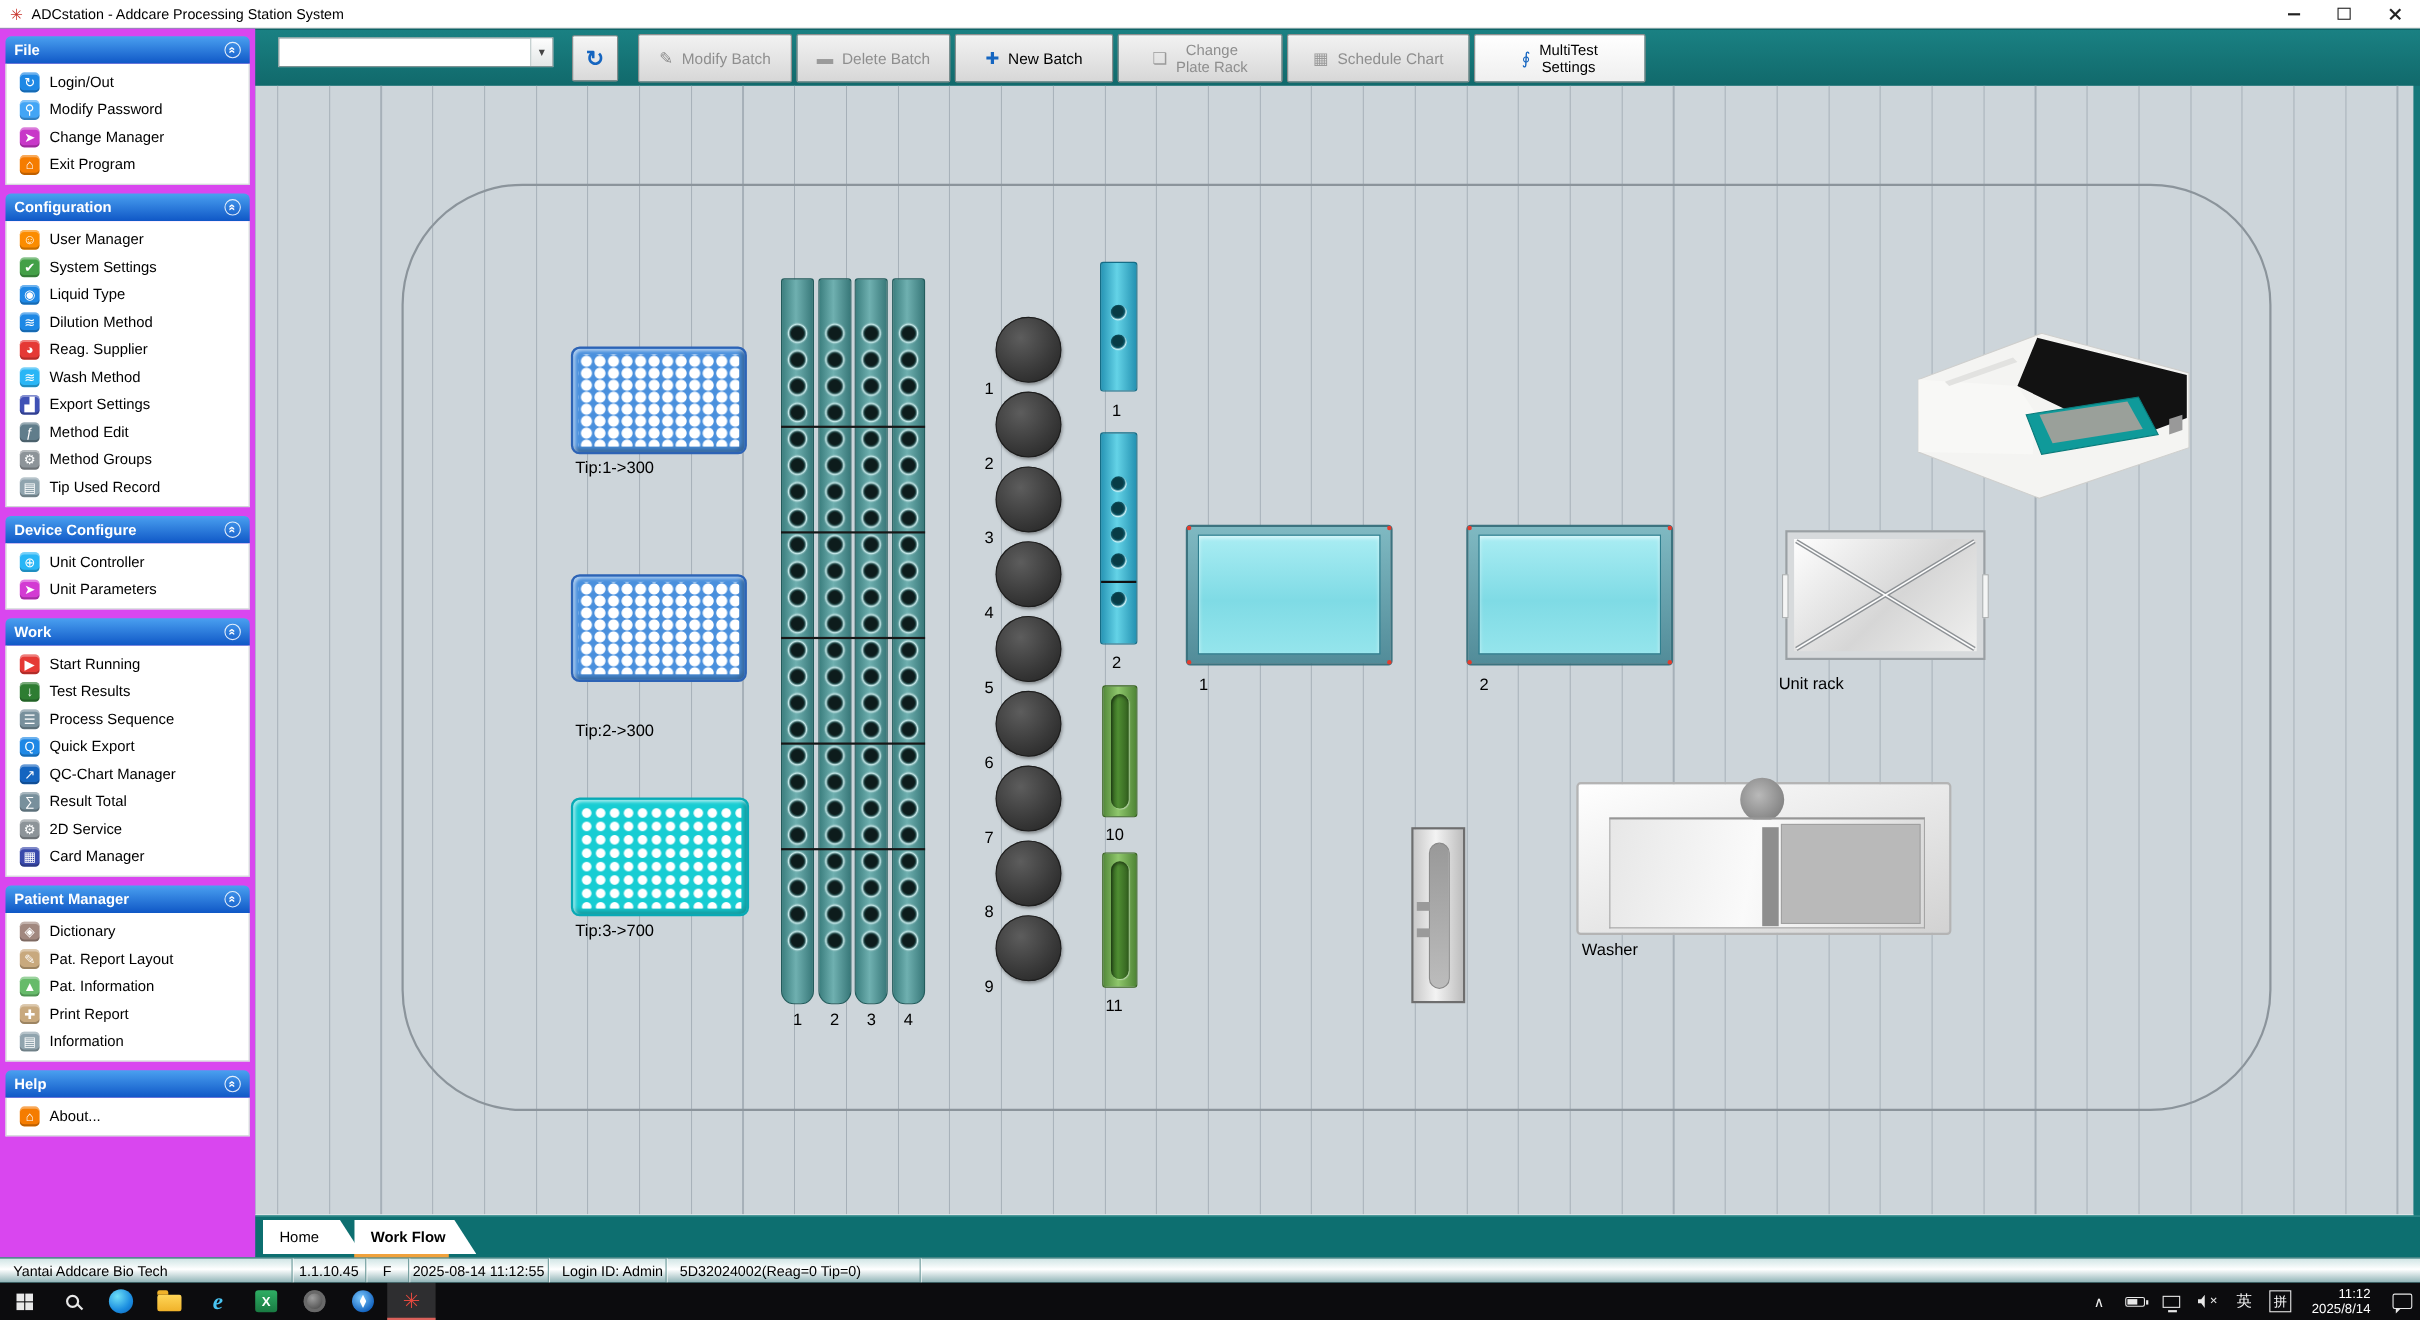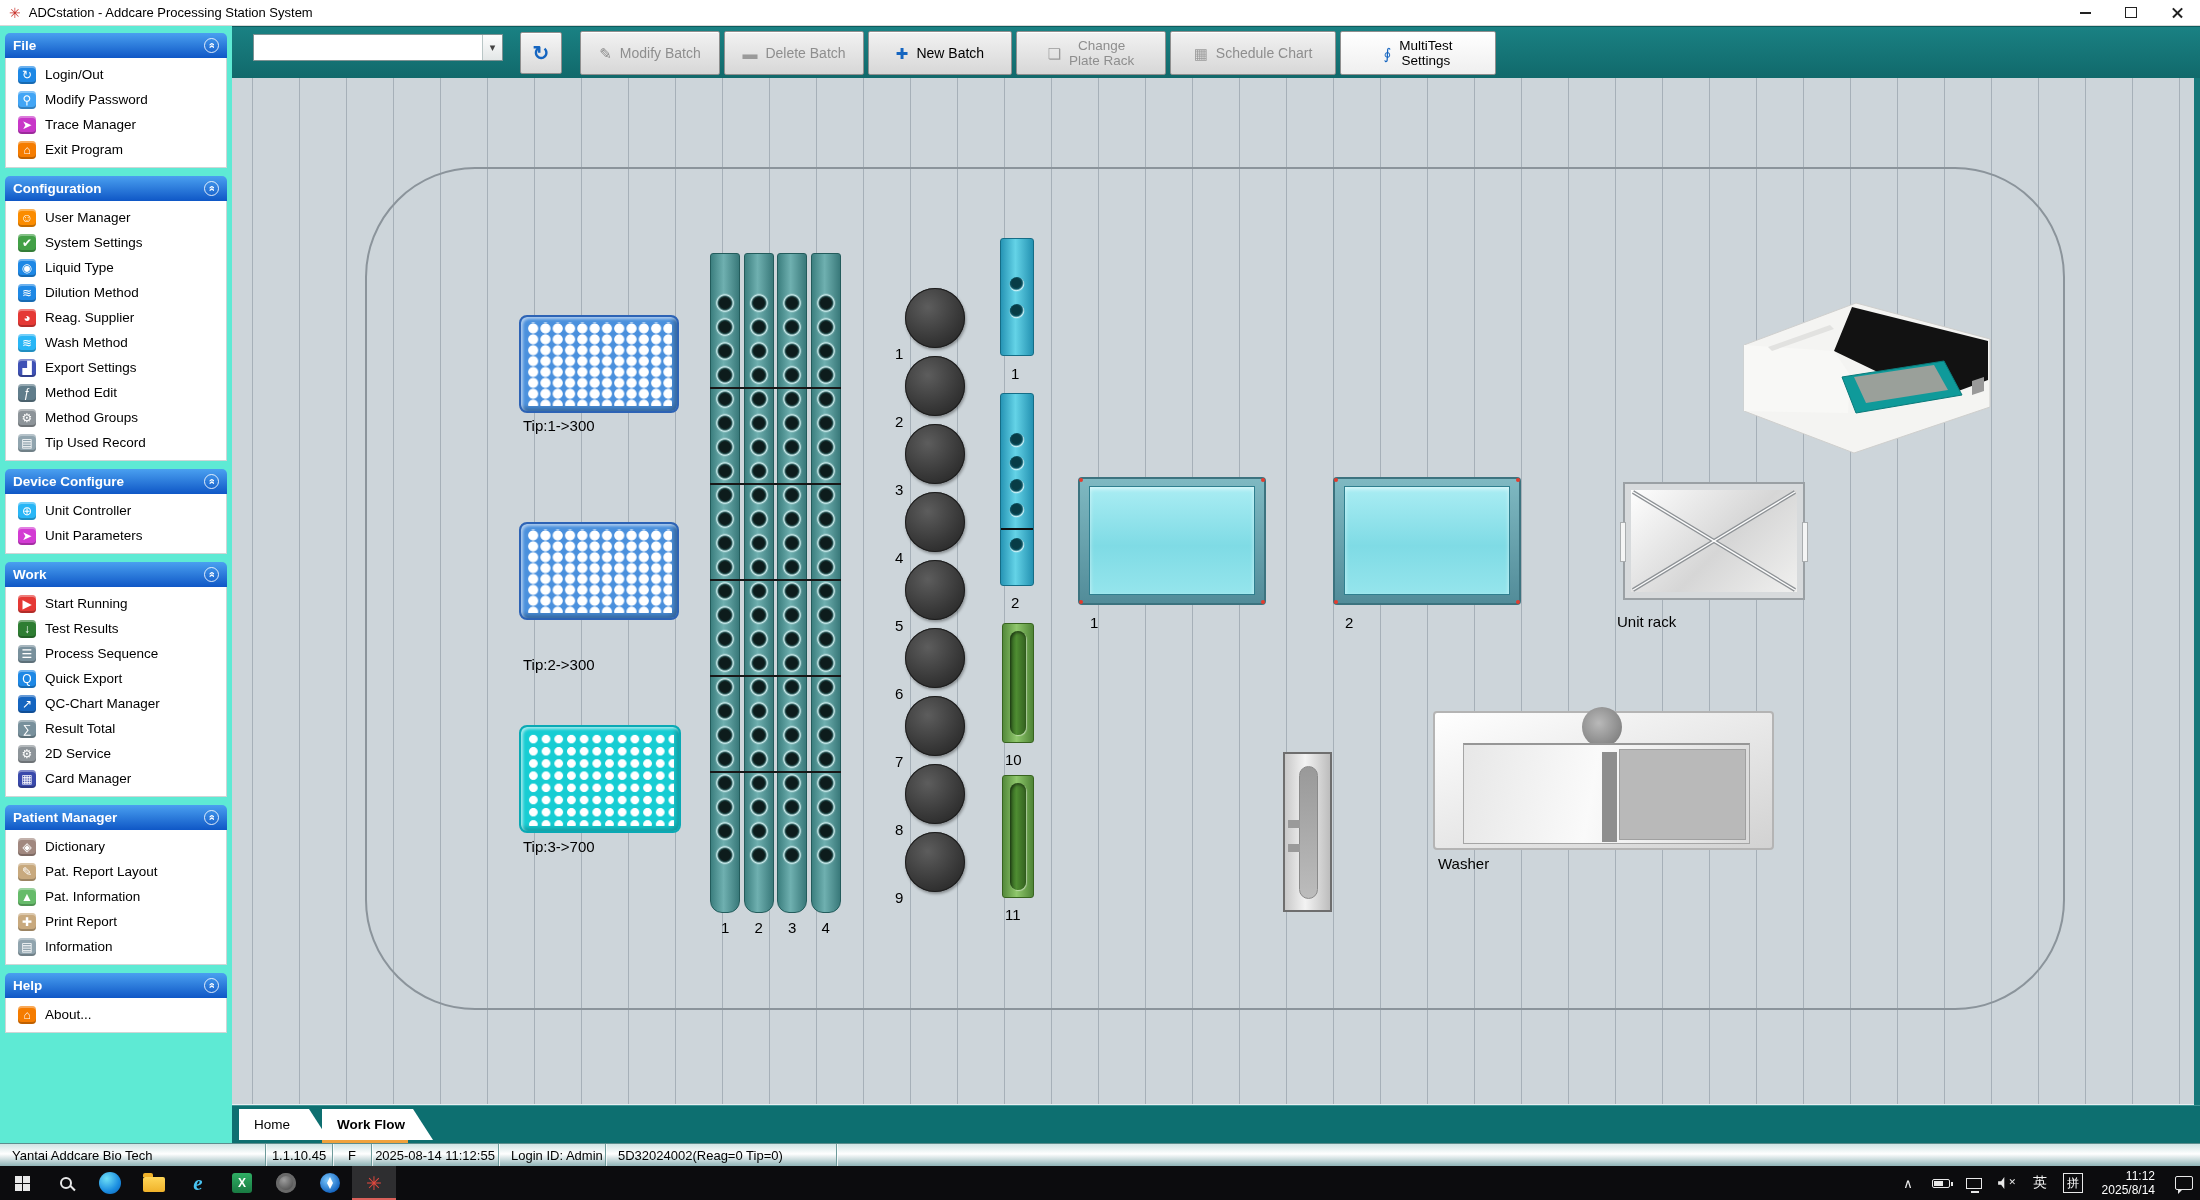--- a/index.html
+++ b/index.html
@@ -28,21 +28,21 @@
   .refresh-btn{position:absolute;left:520px;top:5px;width:42px;height:42px;border:1px solid #8f8f8f;border-radius:2px;background:linear-gradient(#f6f6f6,#d9d9d9);display:flex;align-items:center;justify-content:center;font-size:20px;font-weight:bold;color:#1565c0;box-shadow:inset 0 1px 0 #fff}
   .refresh-btn::before{content:"↻"}
   #toolbar-buttons{position:absolute;left:580px;top:4px;display:flex;gap:4px;height:44px}
   .tbtn{height:44px;border:1px solid #8f8f8f;border-radius:2px;background:linear-gradient(#f2f2f2,#d7d7d7);display:flex;align-items:center;justify-content:center;gap:8px;font-size:14px;box-shadow:inset 0 1px 0 #fff;color:#000}
   .tbtn.disabled{color:#8e8e8e}
   .tbtn.highlight{background:linear-gradient(#ffffff,#efefef)}
   .tbtn .tico{font-size:15px;line-height:1}
   .tbtn .lines{display:flex;flex-direction:column;align-items:center;line-height:15px;font-size:13.5px}
 
   
-  .sidebar{position:absolute;left:0;top:26px;width:232px;height:1117px;background:#5eead4;z-index:5;padding-top:7px}
+  .sidebar{position:absolute;left:0;top:26px;width:232px;height:1117px;background:#d946ef;z-index:5;padding-top:7px}
   .side-section{margin:0 5px 8px 5px}
   .sec-header{height:25px;background:linear-gradient(#4aa0f0,#0f57c6);border-radius:5px 5px 0 0;display:flex;align-items:center;padding:0 8px;color:#fff;font-weight:bold;font-size:13.5px}
   .sec-chev{margin-left:auto;width:15px;height:15px;border:1px solid rgba(255,255,255,.85);border-radius:50%;display:flex;align-items:center;justify-content:center}
   .sec-chev span{display:block;transform:rotate(-90deg);font-size:11px;font-weight:bold;line-height:1}
   .sec-body{background:#fff;border:1px solid #cfd6d6;border-top:none;padding:4px 0 5px 0}
   .side-item{height:25px;display:flex;align-items:center;gap:9px;padding-left:12px;font-size:13.5px}
   .sicon{width:18px;height:18px;border-radius:4px;color:#fff;font-size:12px;display:flex;align-items:center;justify-content:center;line-height:1;box-shadow:inset 0 2px 0 rgba(255,255,255,.35),inset 0 -2px 0 rgba(0,0,0,.22);flex:0 0 18px}
 
   
   .mainbg{position:absolute;left:232px;top:78px;width:1962px;height:1027px;background-color:#cdd5da;background-image:repeating-linear-gradient(90deg,#a6b0b8 0 1px,transparent 1px 47px);background-position:20px 0;border-bottom:1px solid #e8eff1}
@@ -204,21 +204,21 @@
         <div class="side-item">
           <span class="sicon" style="background: rgb(30, 136, 229);">↻</span>
           <span>Login/Out</span>
         </div>
         <div class="side-item">
           <span class="sicon" style="background: rgb(66, 165, 245);">⚲</span>
           <span>Modify Password</span>
         </div>
         <div class="side-item">
           <span class="sicon" style="background: rgb(200, 55, 200);">➤</span>
-          <span>Trace Manager</span>
+          <span>Change Manager</span>
         </div>
         <div class="side-item">
           <span class="sicon" style="background: rgb(245, 124, 0);">⌂</span>
           <span>Exit Program</span>
         </div>
       </div>
     </div>
     <div class="side-section">
       <div class="sec-header">
         <span>Configuration</span>

